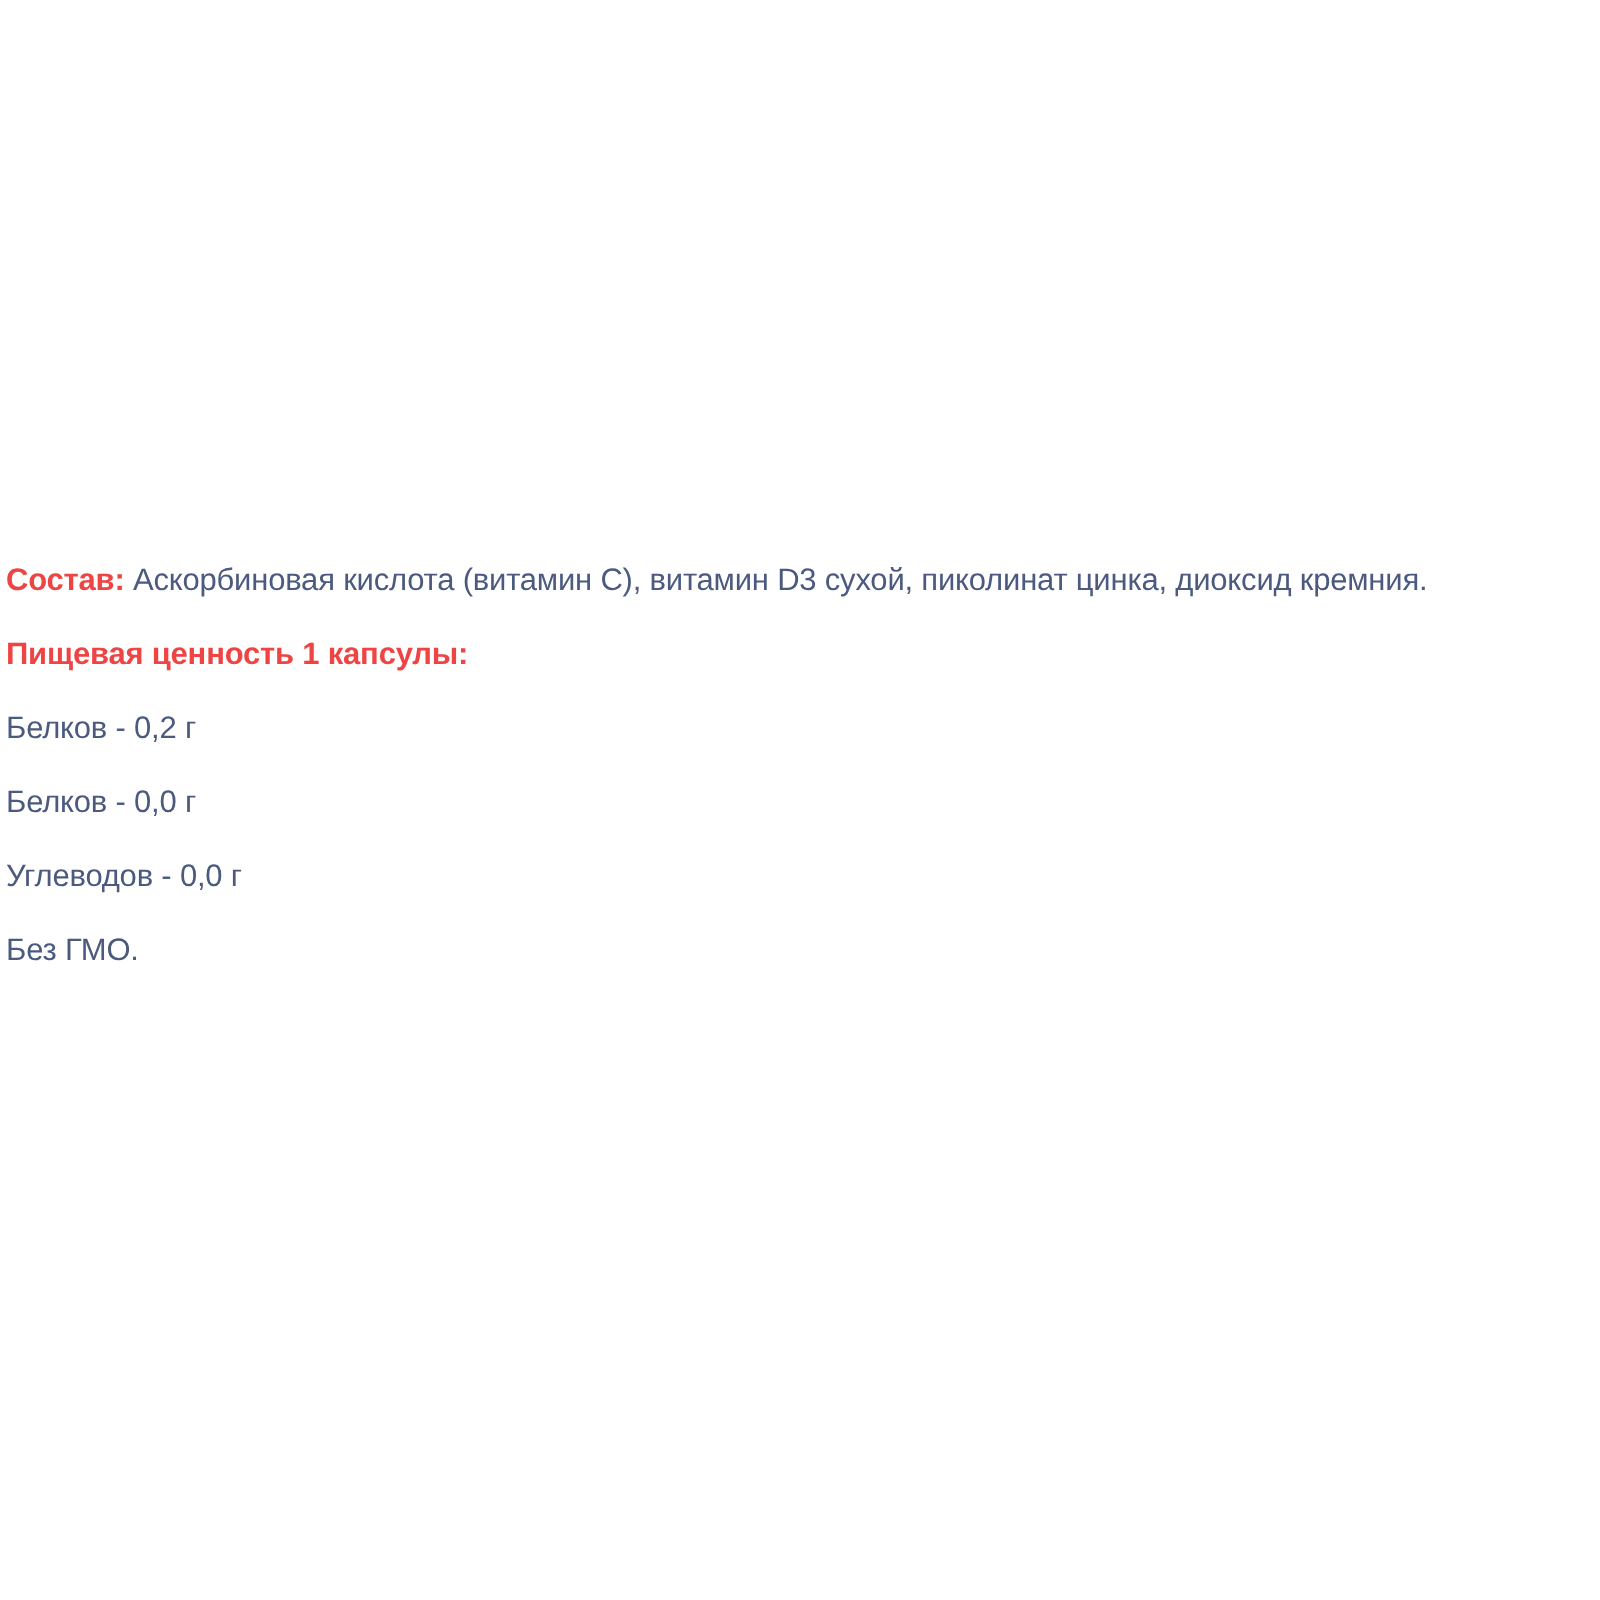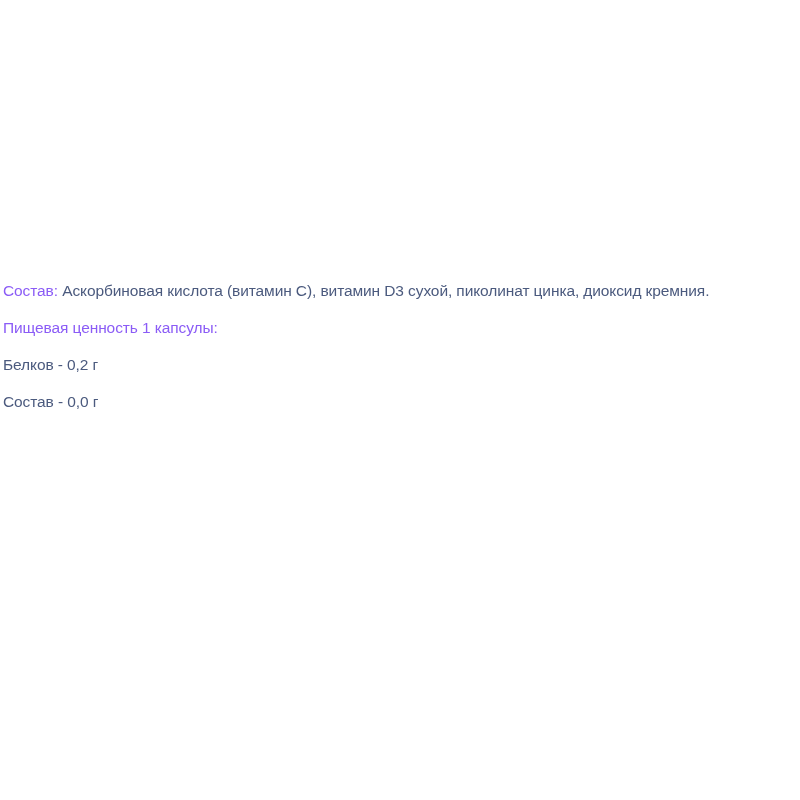--- a/index.html
+++ b/index.html
@@ -22,31 +22,33 @@
     font-size: 15.5px;
     color: #4b5a7e;
     letter-spacing: -0.1px;
   }
   .desc p {
     margin: 0 0 21px 0;
     line-height: 16px;
     white-space: nowrap;
   }
   .bold {
-    font-weight: normal;
-    color: #8b5cf6;
+    font-weight: bold;
+    color: #ef4444;
   }
 </style>
 </head>
 <body>
 
 <main class="desc">
   <p><span class="bold">Состав:</span>&nbsp;<span>Аскорбиновая кислота (витамин C), витамин D3 сухой, пиколинат цинка, диоксид кремния.</span></p>
 
   <p class="bold">Пищевая ценность 1 капсулы:</p>
 
   <p>Белков - 0,2 г</p>
 
-  <p>Состав - 0,0 г</p>
+  <p>Белков - 0,0 г</p>
+
+  <p>Углеводов - 0,0 г</p>
 
 
-
+  <p>Без ГМО.</p>
 </main>
 
 </body></html>

